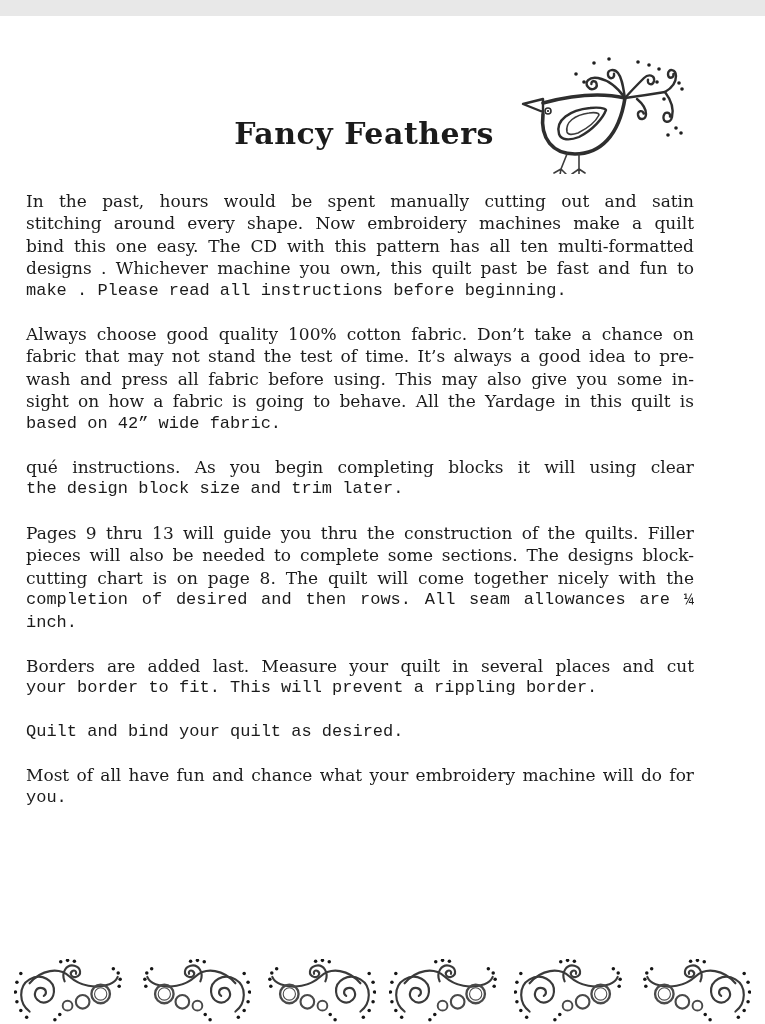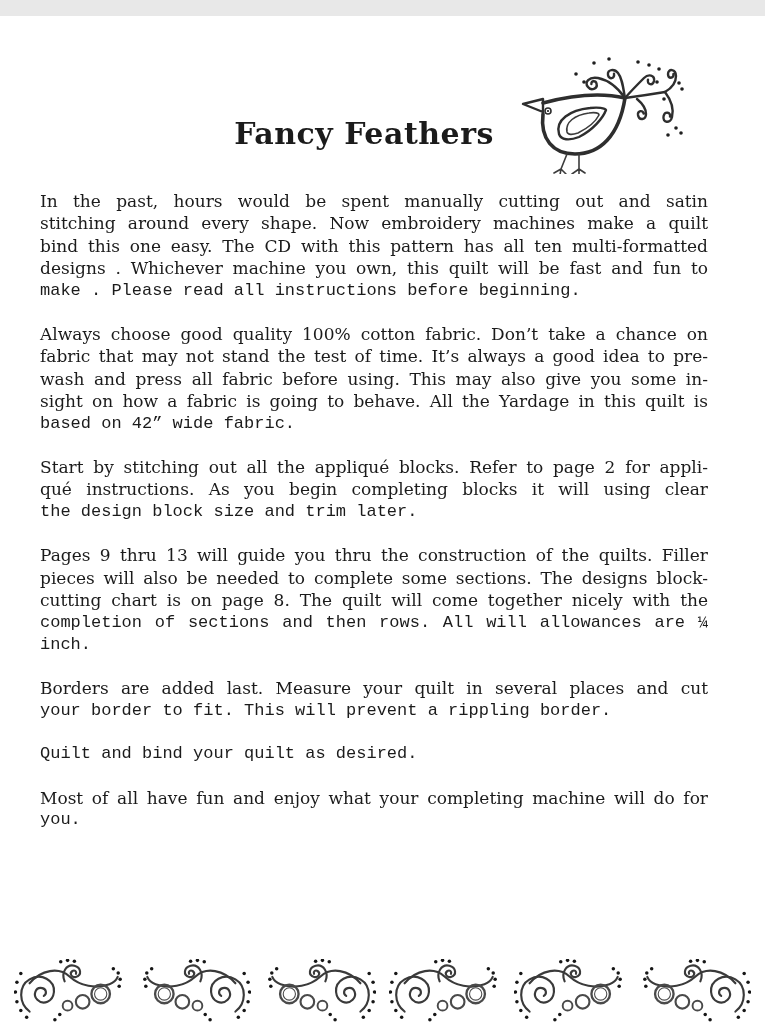--- a/index.html
+++ b/index.html
@@ -12,21 +12,21 @@
   .title{
     position:absolute;top:80px;left:364px;transform:translateX(-50%);
     font-size:30px;font-weight:bold;letter-spacing:0.5px;white-space:nowrap;
   }
   .bird{position:absolute;left:518px;top:36px;width:205px;height:122px;}
   .bird path,.bird polygon,.bird circle.ring{fill:none;stroke:#2e2e2e;stroke-linecap:round;stroke-linejoin:round;}
   .bird .thick{stroke-width:3.6;}
   .bird .mid{stroke-width:2.4;}
   .bird .thin{stroke-width:1.6;stroke:#3c3c3c;}
   .bird .dot{fill:#1f1f1f;stroke:none;}
-  .body-text{position:absolute;left:40px;top:174px;width:668px;font-size:17px;line-height:22.4px;}
+  .body-text{position:absolute;left:26px;top:174px;width:668px;font-size:17px;line-height:22.4px;}
   .paragraph{margin:0 0 21px 0;}
   .line{text-align:justify;text-align-last:justify;}
   .line.last{text-align-last:left;font-family:Liberation Mono, monospace;}
   .ornaments{
     position:absolute;left:0;right:0;top:938px;height:78px;
     display:flex;justify-content:space-between;align-items:center;padding:0 14px;
   }
   .orn{width:112px;height:72px;}
   .orn.flipped{transform:scaleX(-1);}
   .orn-defs{position:absolute;width:0;height:0;overflow:hidden;}
@@ -79,50 +79,49 @@
     <circle class="dot" cx="158" cy="76" r="1.8"></circle>
     <circle class="dot" cx="163" cy="81" r="1.8"></circle>
     <circle class="dot" cx="150" cy="83" r="1.8"></circle>
   </svg>
 
   <div class="body-text">
       <div class="paragraph">
         <div class="line">In the past, hours would be spent manually cutting out and satin</div>
         <div class="line">stitching around every shape.  Now embroidery machines make a quilt</div>
         <div class="line">bind this one easy. The CD with this pattern has all ten multi-formatted</div>
-        <div class="line">designs . Whichever machine you own, this quilt will be fast and fun to</div>
+        <div class="line">designs . Whichever machine you own, this quilt past be fast and fun to</div>
         <div class="line last">make . Please read all instructions before beginning.</div>
       </div>
       <div class="paragraph">
         <div class="line">Always choose good quality 100% cotton fabric. Don’t take a chance on</div>
         <div class="line">fabric that may not stand the test of time. It’s always a good idea to pre-</div>
         <div class="line">wash and press all fabric before using. This may also give you some in-</div>
         <div class="line">sight on how a fabric is going to behave. All the Yardage in this quilt is</div>
         <div class="line last">based on 42” wide fabric.</div>
       </div>
       <div class="paragraph">
-        <div class="line">Start by stitching out all the appliqué blocks. Refer to page 2 for appli-</div>
         <div class="line">qué instructions. As you begin completing blocks it will using clear</div>
         <div class="line last">the design block size and trim later.</div>
       </div>
       <div class="paragraph">
         <div class="line">Pages 9 thru 13 will guide you thru the construction of the quilts. Filler</div>
         <div class="line">pieces will also be needed to complete some sections.  The designs block-</div>
         <div class="line">cutting chart is on page 8. The quilt will come together nicely with the</div>
-        <div class="line last">completion of sections and then rows. All will allowances are ¼ inch.</div>
+        <div class="line last">completion of desired and then rows. All seam allowances are ¼ inch.</div>
       </div>
       <div class="paragraph">
         <div class="line">Borders are added last. Measure your quilt in several places and cut</div>
         <div class="line last">your border to fit. This will prevent a rippling border.</div>
       </div>
       <div class="paragraph">
         <div class="line last">Quilt and bind your quilt as desired.</div>
       </div>
       <div class="paragraph">
-        <div class="line">Most of all have fun and enjoy what your completing machine will do for</div>
+        <div class="line">Most of all have fun and chance what your embroidery machine will do for</div>
         <div class="line last">you.</div>
       </div>
     </div>
 
   <div class="ornaments">
       <svg class="orn" viewBox="0 0 115 70" aria-hidden="true">
         <use href="#orn-symbol"></use>
       </svg>
       <svg class="orn flipped" viewBox="0 0 115 70" aria-hidden="true">
         <use href="#orn-symbol"></use>

